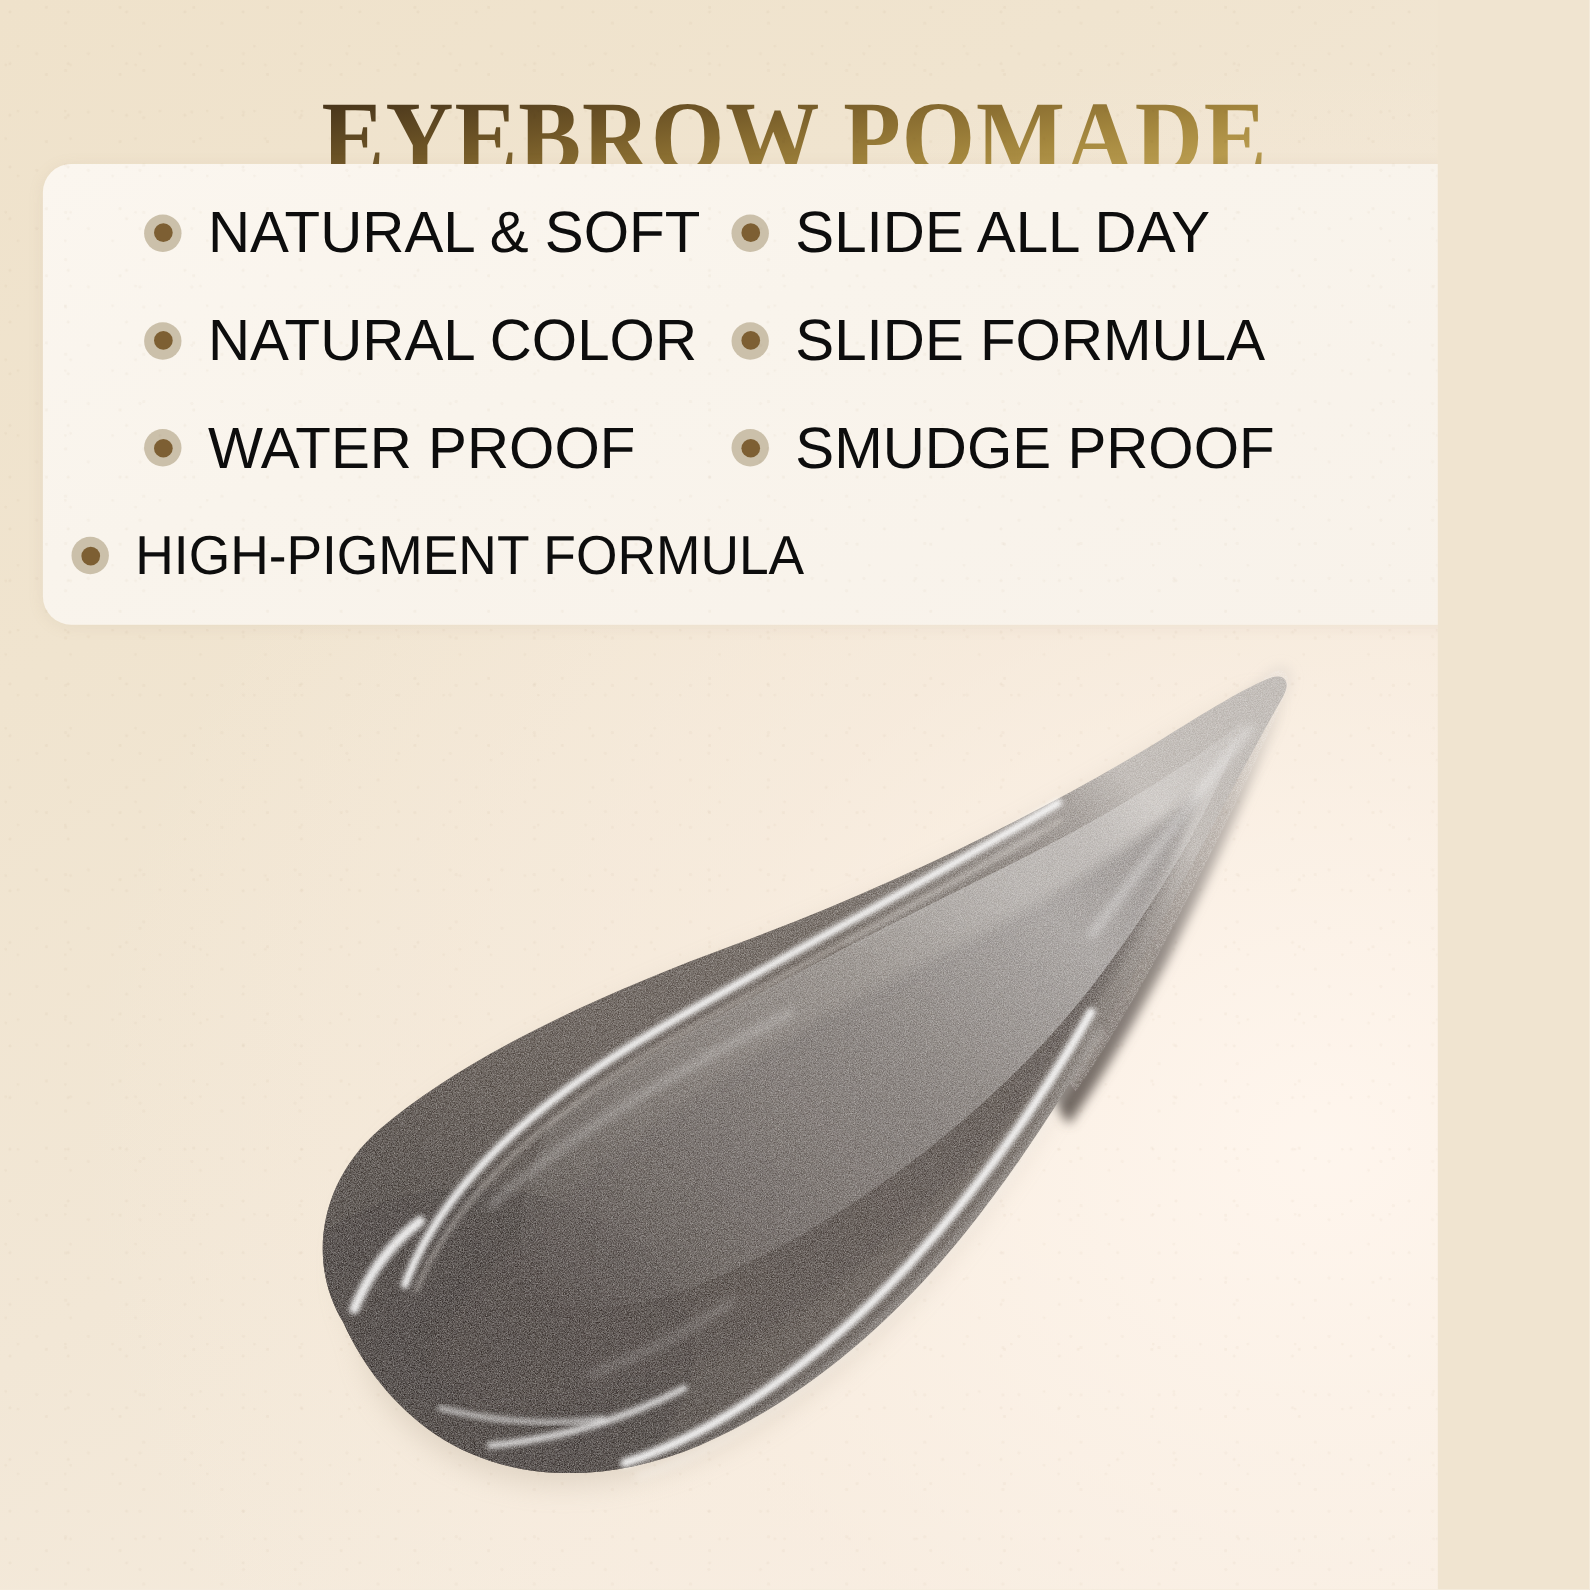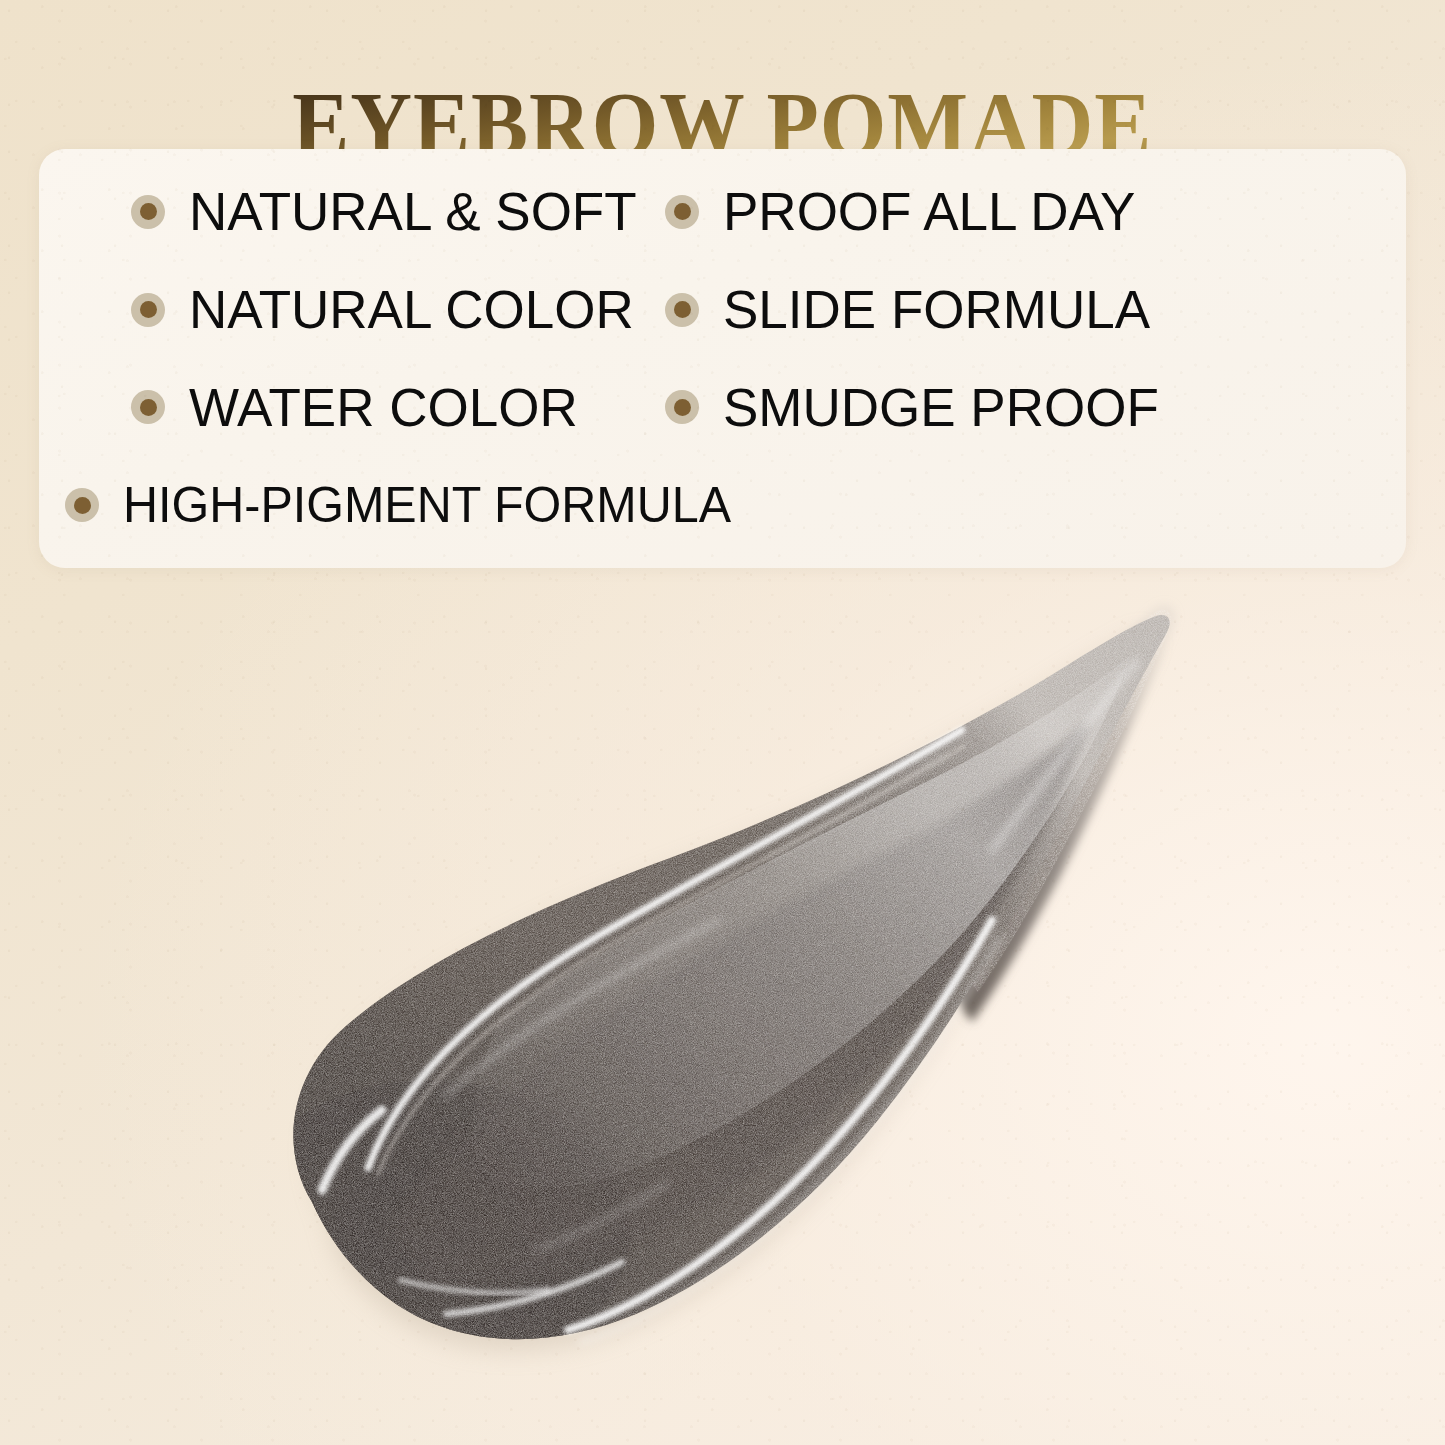--- a/index.html
+++ b/index.html
@@ -10,21 +10,21 @@
   body {
     width: 1445px;
     height: 1445px;
     overflow: hidden;
     font-family: "Liberation Sans", sans-serif;
     background: #f0e4d0;
   }
 
   #page {
     position: relative;
-    width: 1445px;
+    width: 1307px;
     height: 1445px;
     overflow: hidden;
     background:
       radial-gradient(120% 95% at 92% 72%, rgba(255,246,238,0.95) 0%, rgba(250,238,226,0.55) 38%, rgba(245,230,212,0.0) 72%),
       linear-gradient(148deg, #efe2cb 0%, #f0e4cf 28%, #f2e7d6 55%, #f5ebdd 78%, #f6eee3 100%);
   }
 
   
   #grain {
     position: absolute;
@@ -165,35 +165,35 @@
 
   <div id="feature-card">
     <div id="feature-grid">
 
       <div class="feature-item col-left">
         <span class="bullet-icon"></span>
         <span class="feature-label">NATURAL &amp; SOFT</span>
       </div>
       <div class="feature-item col-right">
         <span class="bullet-icon"></span>
-        <span class="feature-label">PROOF ALL DAY</span>
+        <span class="feature-label">SLIDE ALL DAY</span>
       </div>
 
       <div class="feature-item col-left">
         <span class="bullet-icon"></span>
         <span class="feature-label">NATURAL COLOR</span>
       </div>
       <div class="feature-item col-right">
         <span class="bullet-icon"></span>
         <span class="feature-label">SLIDE FORMULA</span>
       </div>
 
       <div class="feature-item col-left">
         <span class="bullet-icon"></span>
-        <span class="feature-label">WATER COLOR</span>
+        <span class="feature-label">WATER PROOF</span>
       </div>
       <div class="feature-item col-right">
         <span class="bullet-icon"></span>
         <span class="feature-label">SMUDGE PROOF</span>
       </div>
 
       <div class="feature-item col-right">
         <span class="bullet-icon"></span>
         <span class="feature-label tight">HIGH-PIGMENT FORMULA</span>
       </div>

